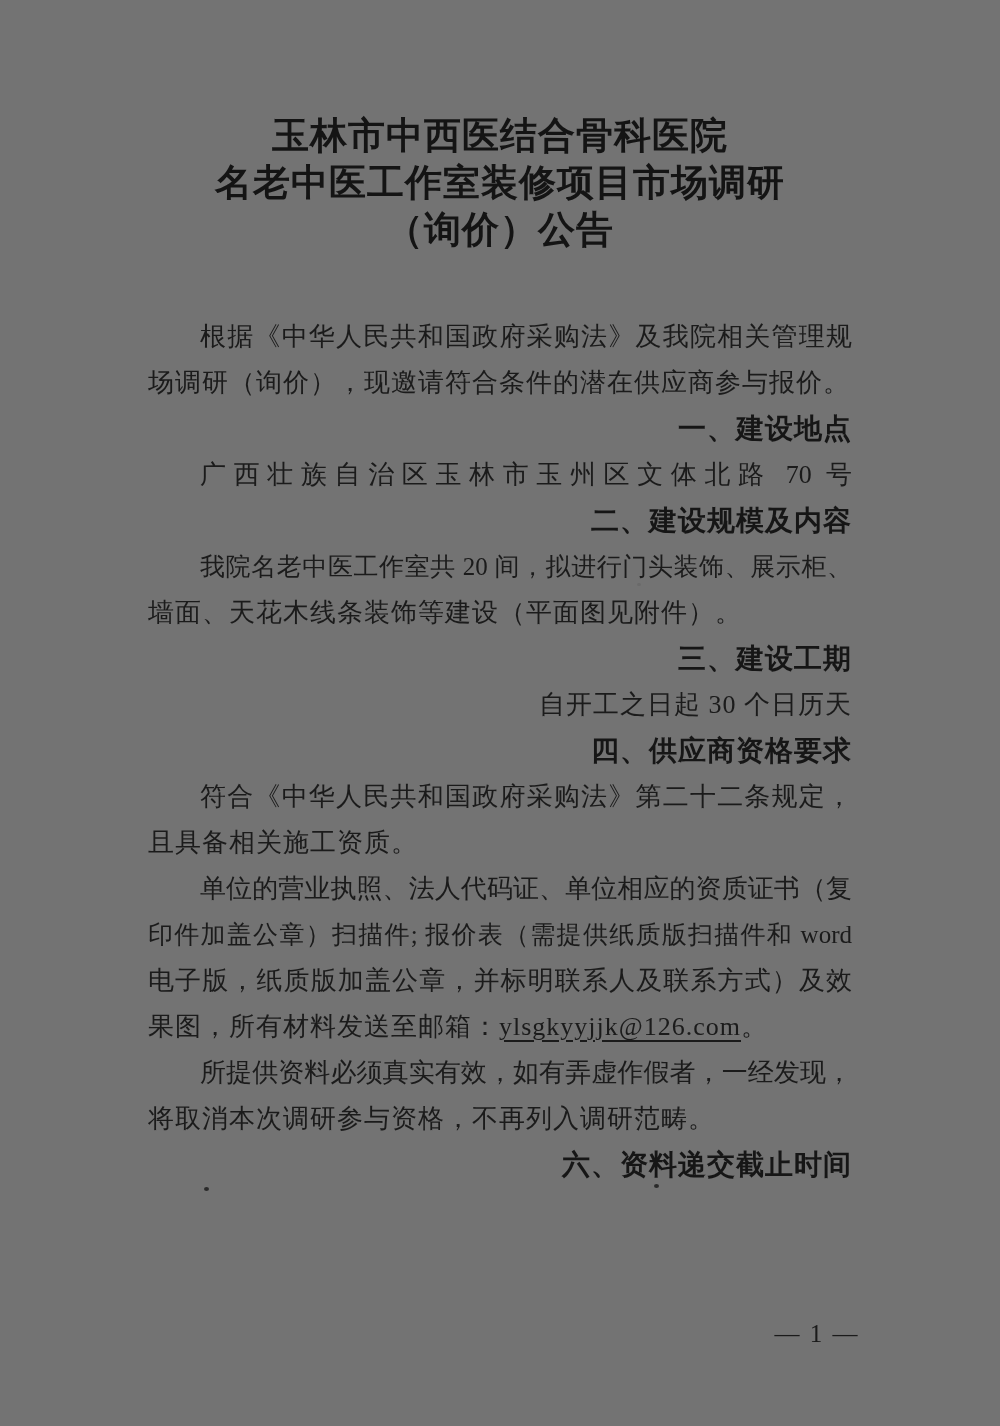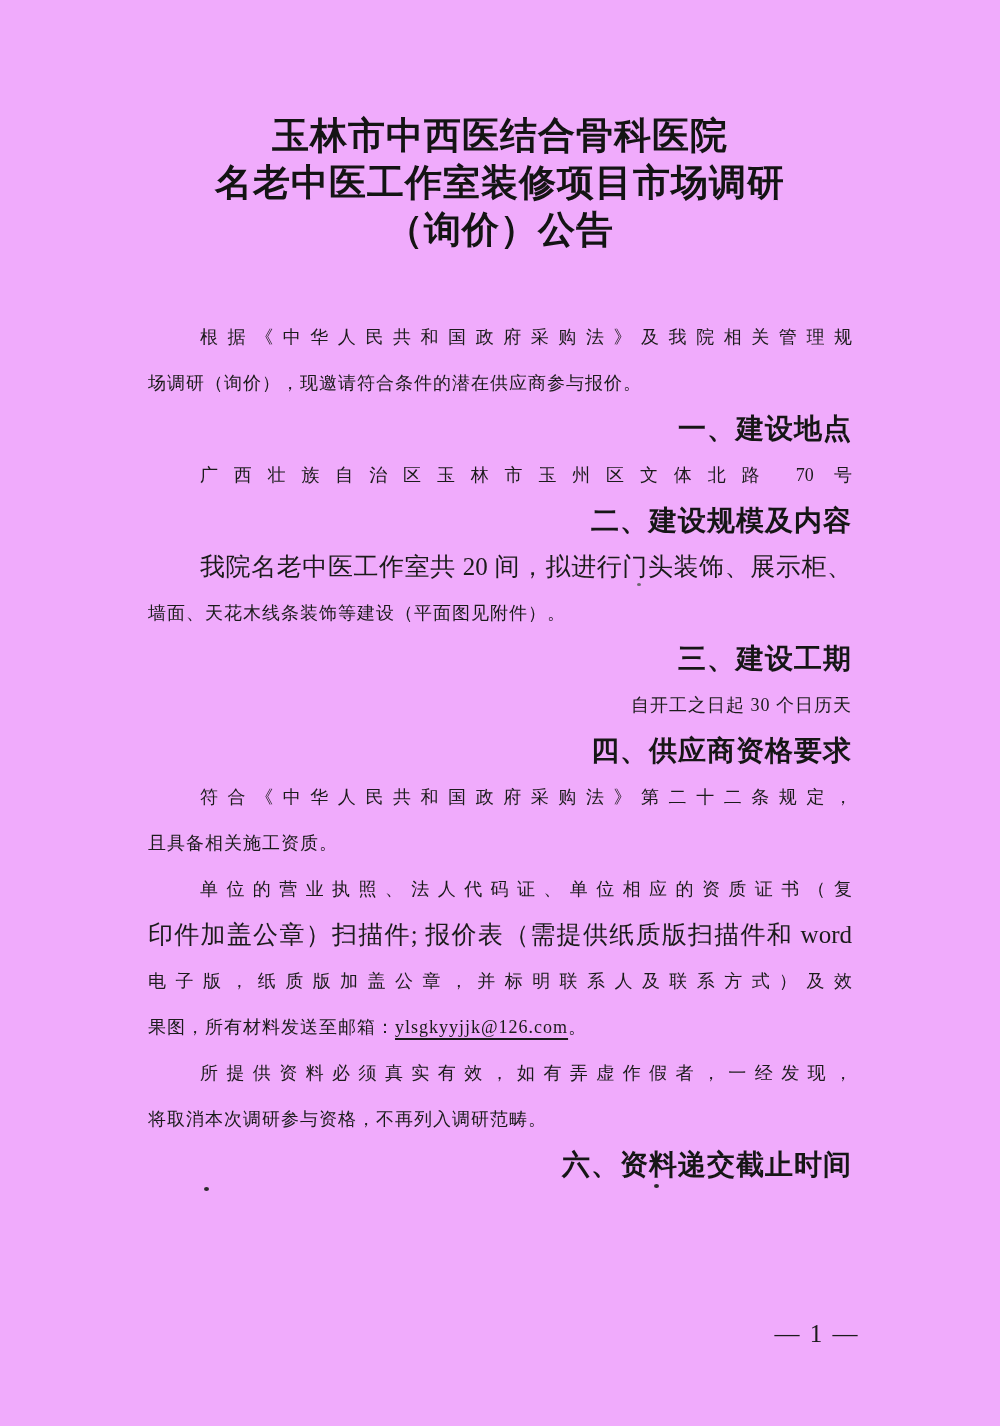--- a/index.html
+++ b/index.html
@@ -11,21 +11,21 @@
     width: 1000px;
     height: 1426px;
     position: relative;
     font-family: "Liberation Serif", "DejaVu Serif", serif;
     color: #1b1b1b;
     overflow: hidden;
   }
   .page {
     position: absolute;
     inset: 0;
-    background: #f0abfc;
+    background: #737373;
   }
   .title-block {
     position: absolute;
     left: 0;
     right: 0;
     top: 112px;
     text-align: center;
     font-weight: 700;
     font-size: 37px;
     line-height: 47px;
@@ -34,21 +34,21 @@
   }
   .content {
     position: absolute;
     left: 148px;
     top: 314px;
     width: 704px;
   }
   .line {
     height: 46px;
     line-height: 46px;
-    font-size: 18px;
+    font-size: 26px;
     letter-spacing: 0px;
     overflow: hidden;
     color: #1b1b1b;
   }
   .line.plainpad { letter-spacing: 1px; }
   .indent { text-indent: 52px; text-align: right; }
   .jfull { text-align: justify; text-align-last: justify; }
   .tight { font-size: 25px; }
   .heading {
     font-family: "Liberation Sans", "DejaVu Sans", sans-serif;

